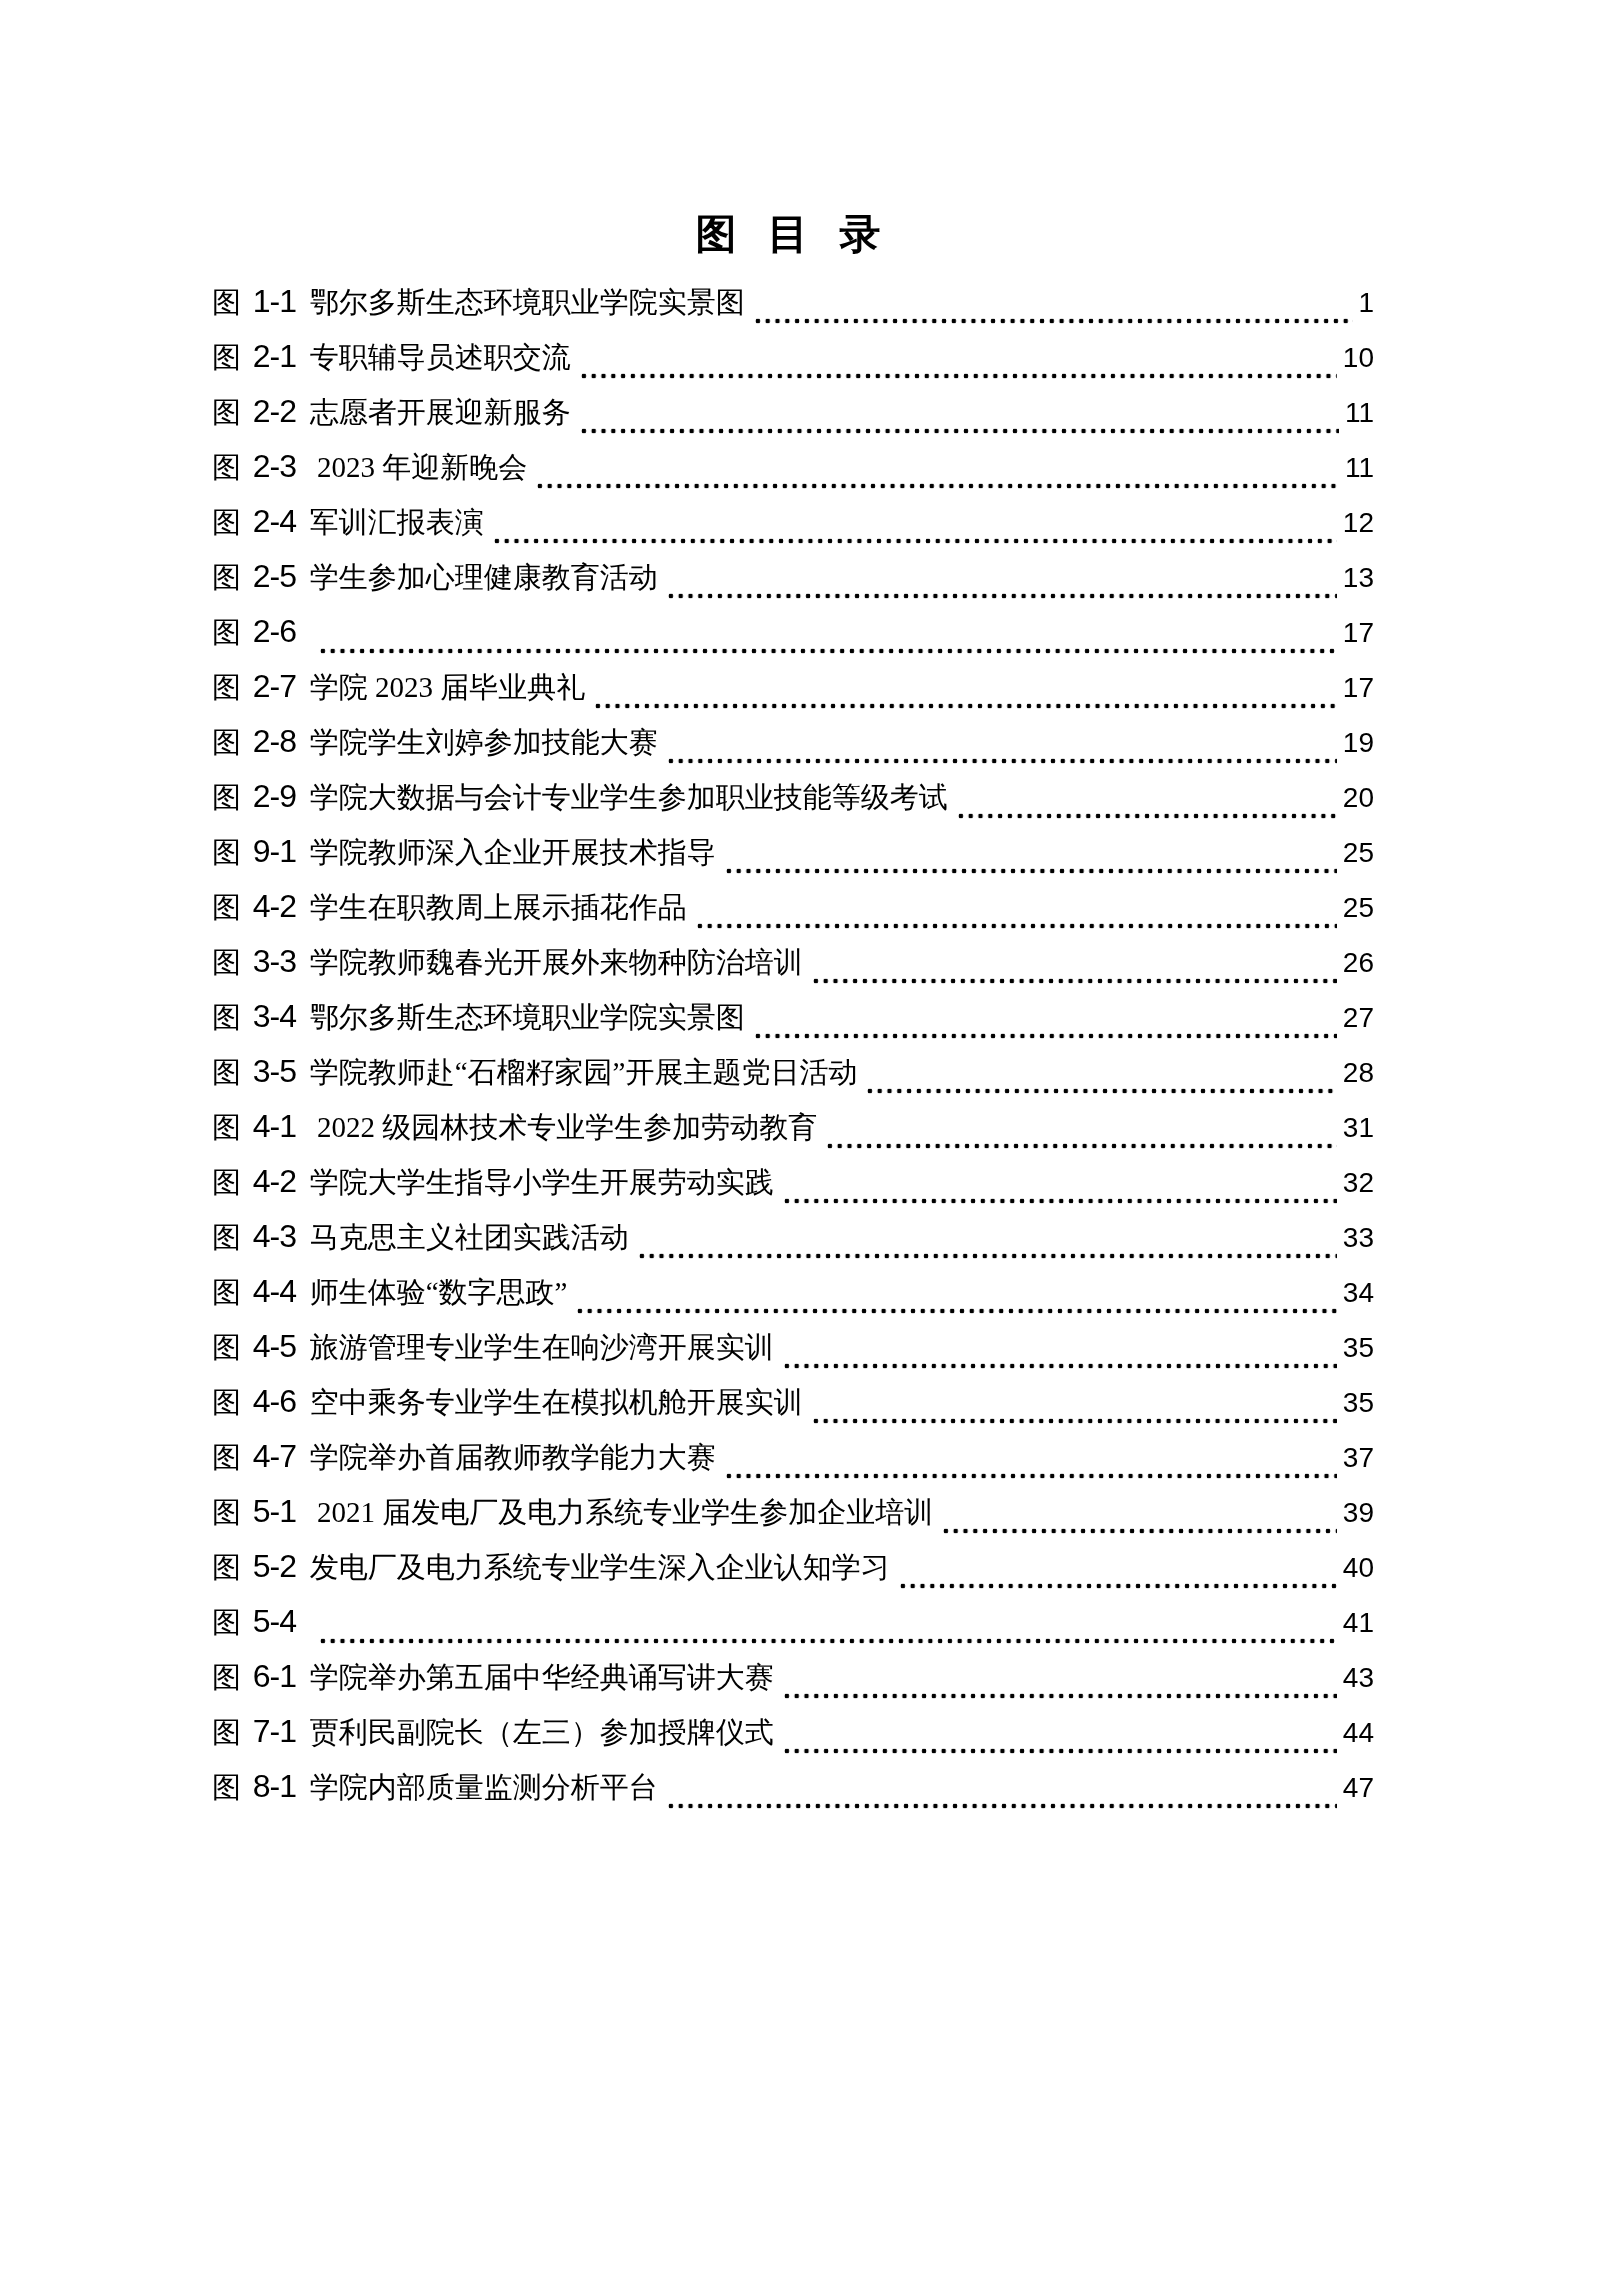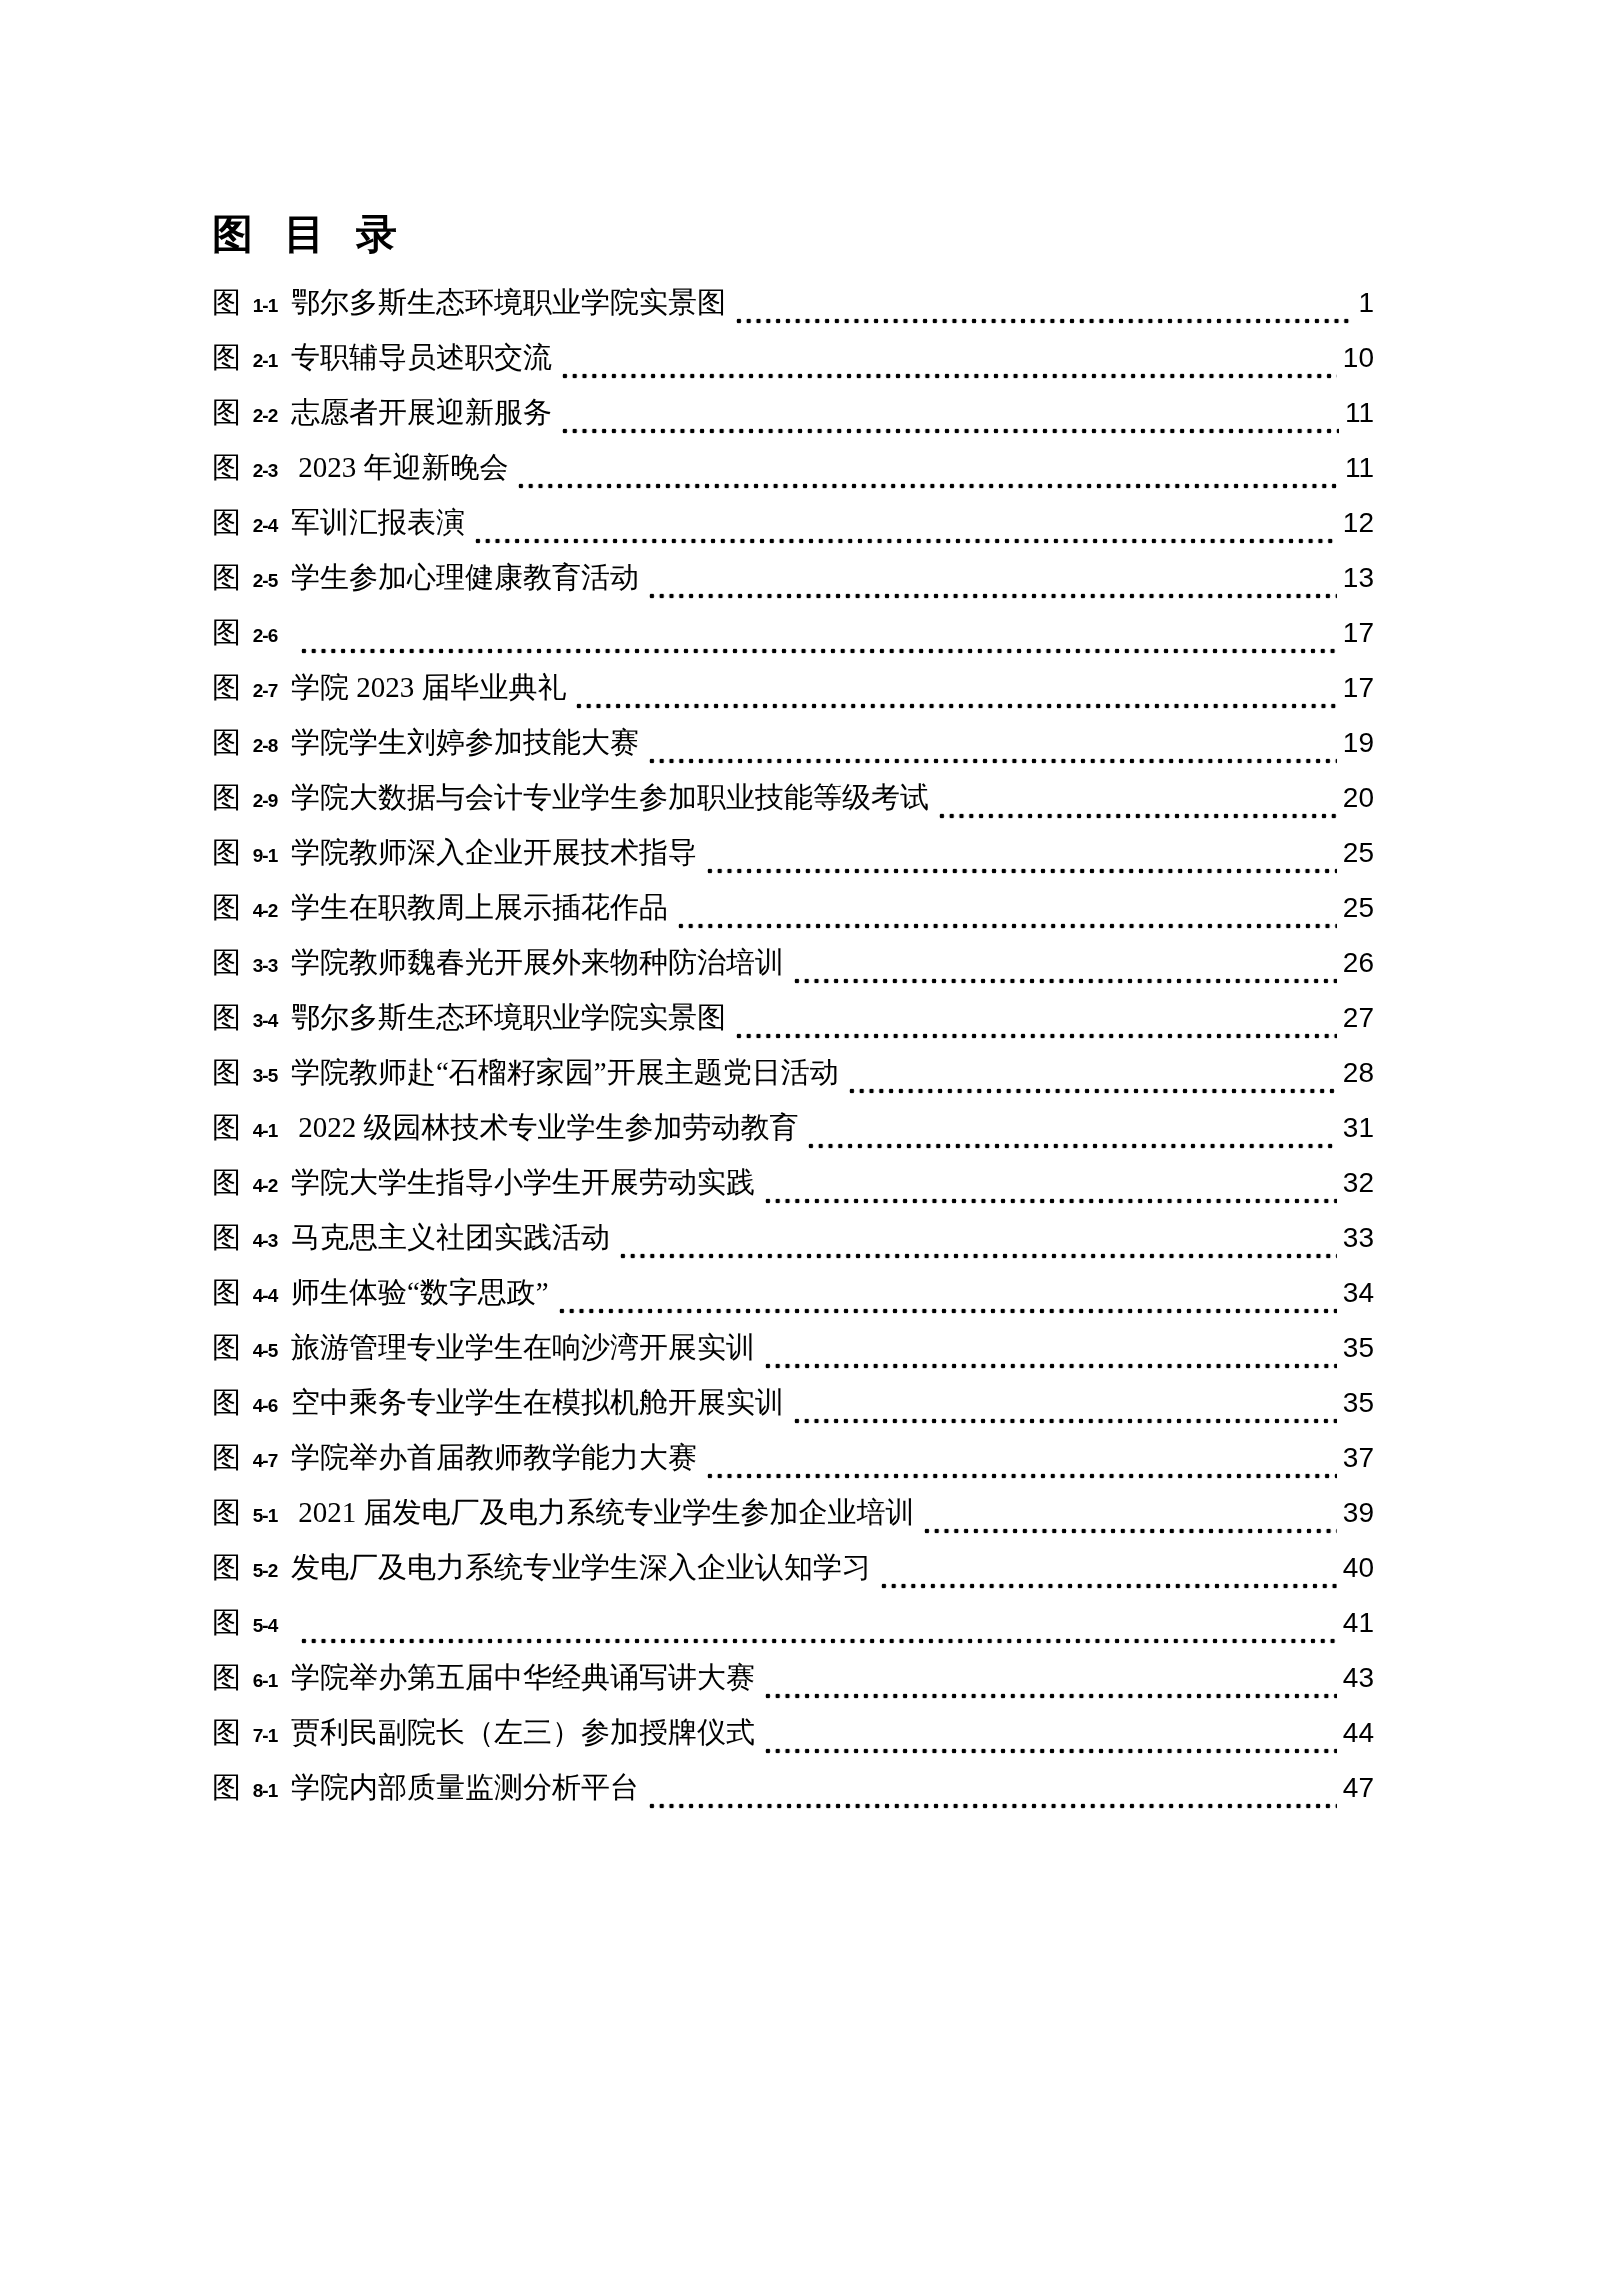--- a/index.html
+++ b/index.html
@@ -13,20 +13,21 @@
     position: relative;
     color: #000;
     font-family: "Liberation Serif", "DejaVu Serif", serif;
     overflow: hidden;
   }
   .doc {
     padding: 0 247px 0 212px;
   }
   .doc-title {
     margin: 212px 0 0 0;
+    text-align: center;
     font-size: 41px;
     line-height: 45px;
     font-weight: bold;
     letter-spacing: 9.8px;
     font-family: "Liberation Sans", "DejaVu Sans", sans-serif;
   }
   .toc-list {
     margin-top: 25.5px;
   }
   .toc-row {
@@ -34,22 +35,22 @@
     align-items: baseline;
     height: 55px;
     font-size: 29px;
     white-space: nowrap;
   }
   .fig-word {
     margin-right: 11.8px;
   }
   .fig-num {
     font-family: "Liberation Sans", "DejaVu Sans", sans-serif;
-    font-weight: 700;
-    font-size: 19px;
+    font-weight: 400;
+    font-size: 32px;
     letter-spacing: -1px;
     margin-right: 13.7px;
   }
   .entry-title {
     white-space: pre;
   }
   .leader {
     flex: 1;
     align-self: stretch;
     margin: 0 5.9px 0 7.8px;

